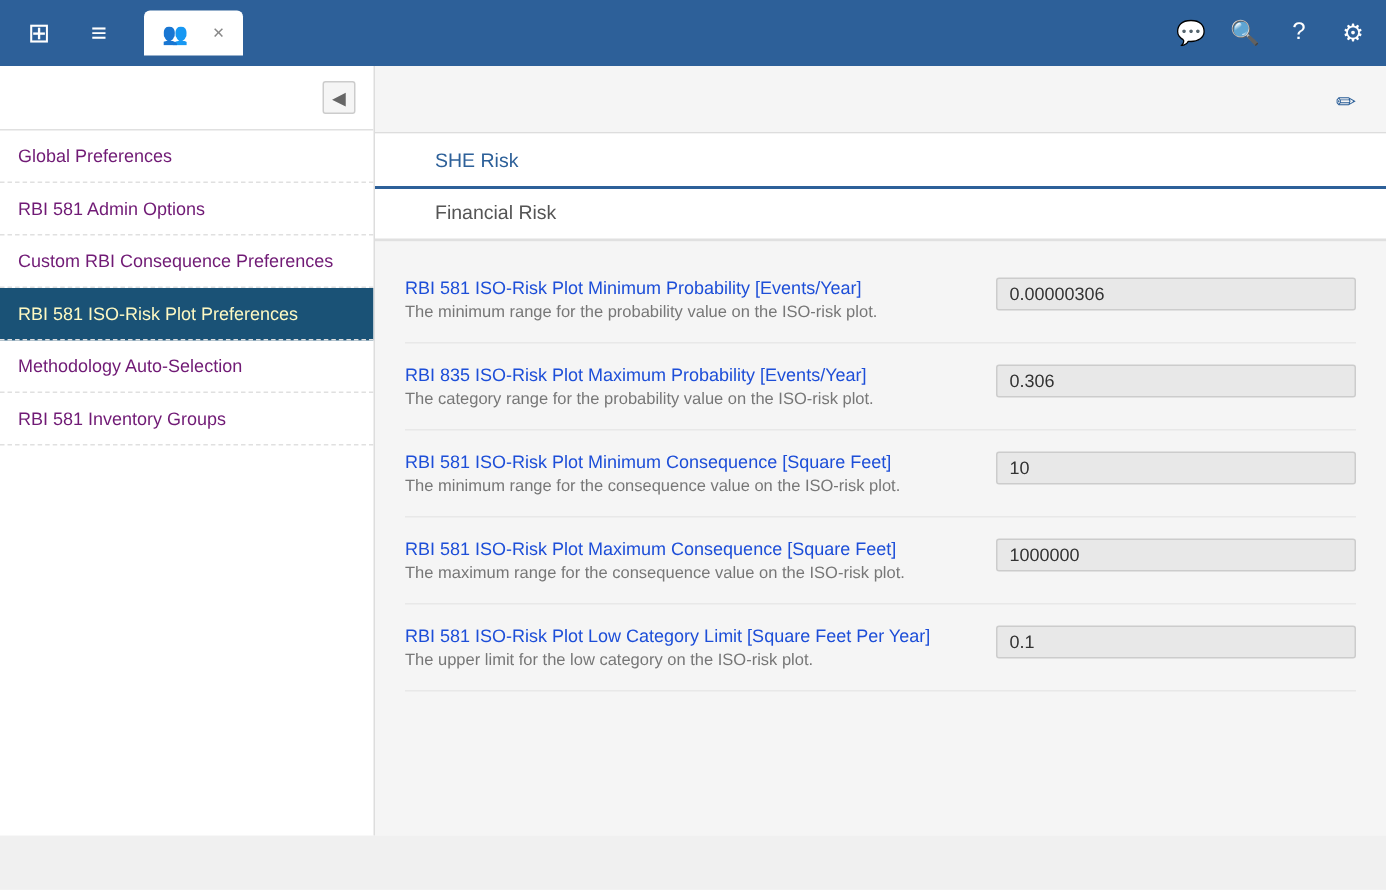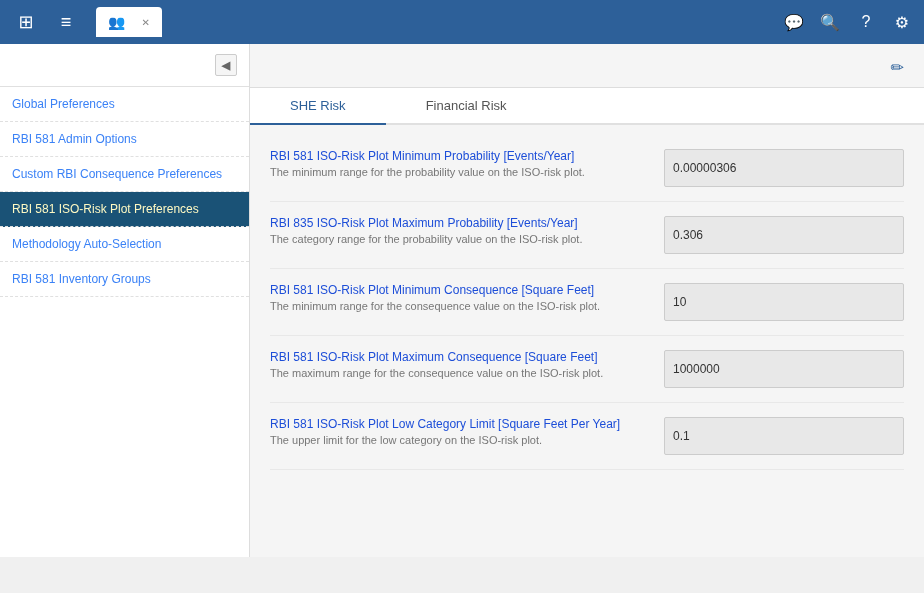--- a/index.html
+++ b/index.html
@@ -85,21 +85,21 @@
       border: 1px solid #ccc;
       background: #f5f5f5;
       display: flex; align-items: center; justify-content: center;
       cursor: pointer; font-size: 11px; color: #666; border-radius: 2px;
     }
     .nav-item {
       padding: 10px 12px;
       border-bottom: 1px dashed #e0e0e0;
       cursor: pointer;
       font-size: 12px;
-      color: #3b82f6;
+      color: #701a75;
     }
     .nav-item.active {
       background: #1a5276;
       color: #fef9c3;
       font-weight: 400;
     }
 
     
     .content-area {
       flex: 1;
@@ -123,20 +123,21 @@
     }
     .edit-icon {
       color: #2d6099; font-size: 16px; cursor: pointer;
     }
 
     
     .content-tabs {
       display: flex;
       background: #fff;
       border-bottom: 2px solid #e0e0e0;
+      flex-direction: column;
     }
     .content-tab {
       padding: 10px 40px;
       font-size: 13px;
       cursor: pointer;
       color: #555;
       border-bottom: 2px solid transparent;
       margin-bottom: -2px;
     }
     .content-tab.active {
@@ -168,21 +169,21 @@
       color: #1d4ed8;
       margin-bottom: 3px;
     }
     .field-desc {
       font-size: 11px;
       color: #777;
     }
     .field-input {
       width: 240px;
       min-width: 240px;
-      height: 38px;
+      height: 22px;
       border: 1px solid #ccc;
       background: #e8e8e8;
       padding: 3px 8px;
       font-size: 12px;
       color: #333;
       border-radius: 2px;
       outline: none;
     }
 
     

